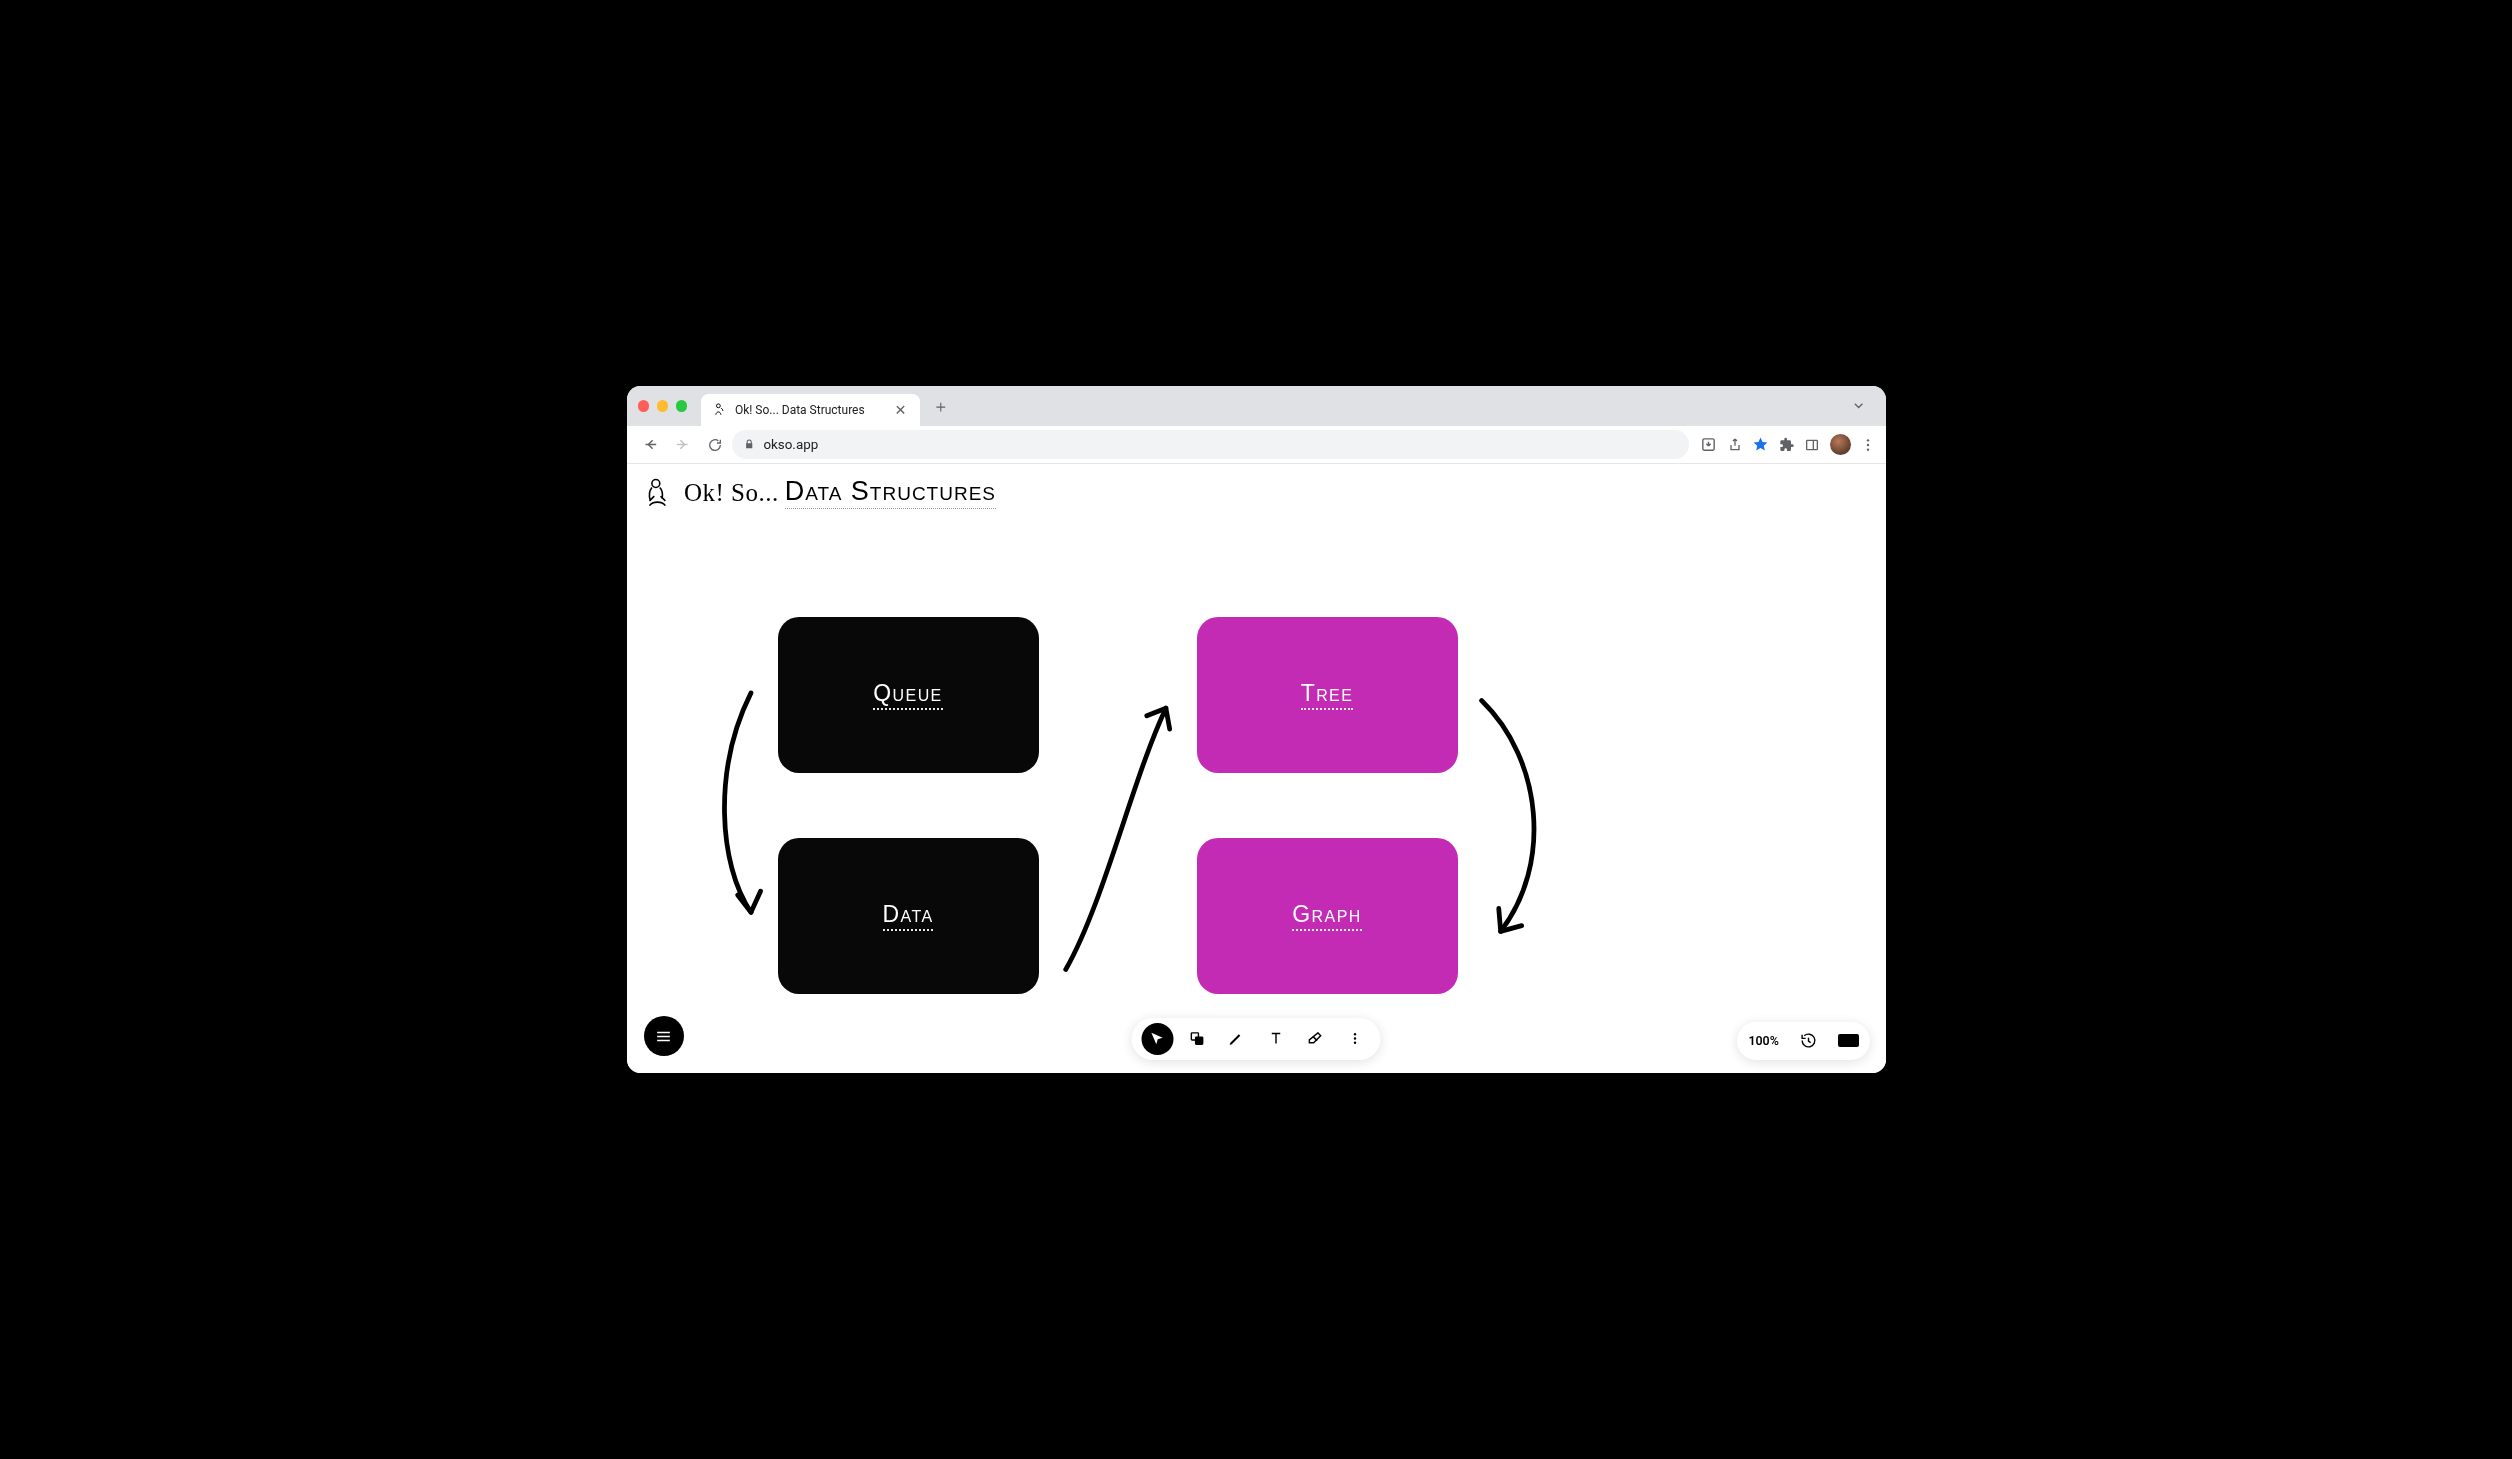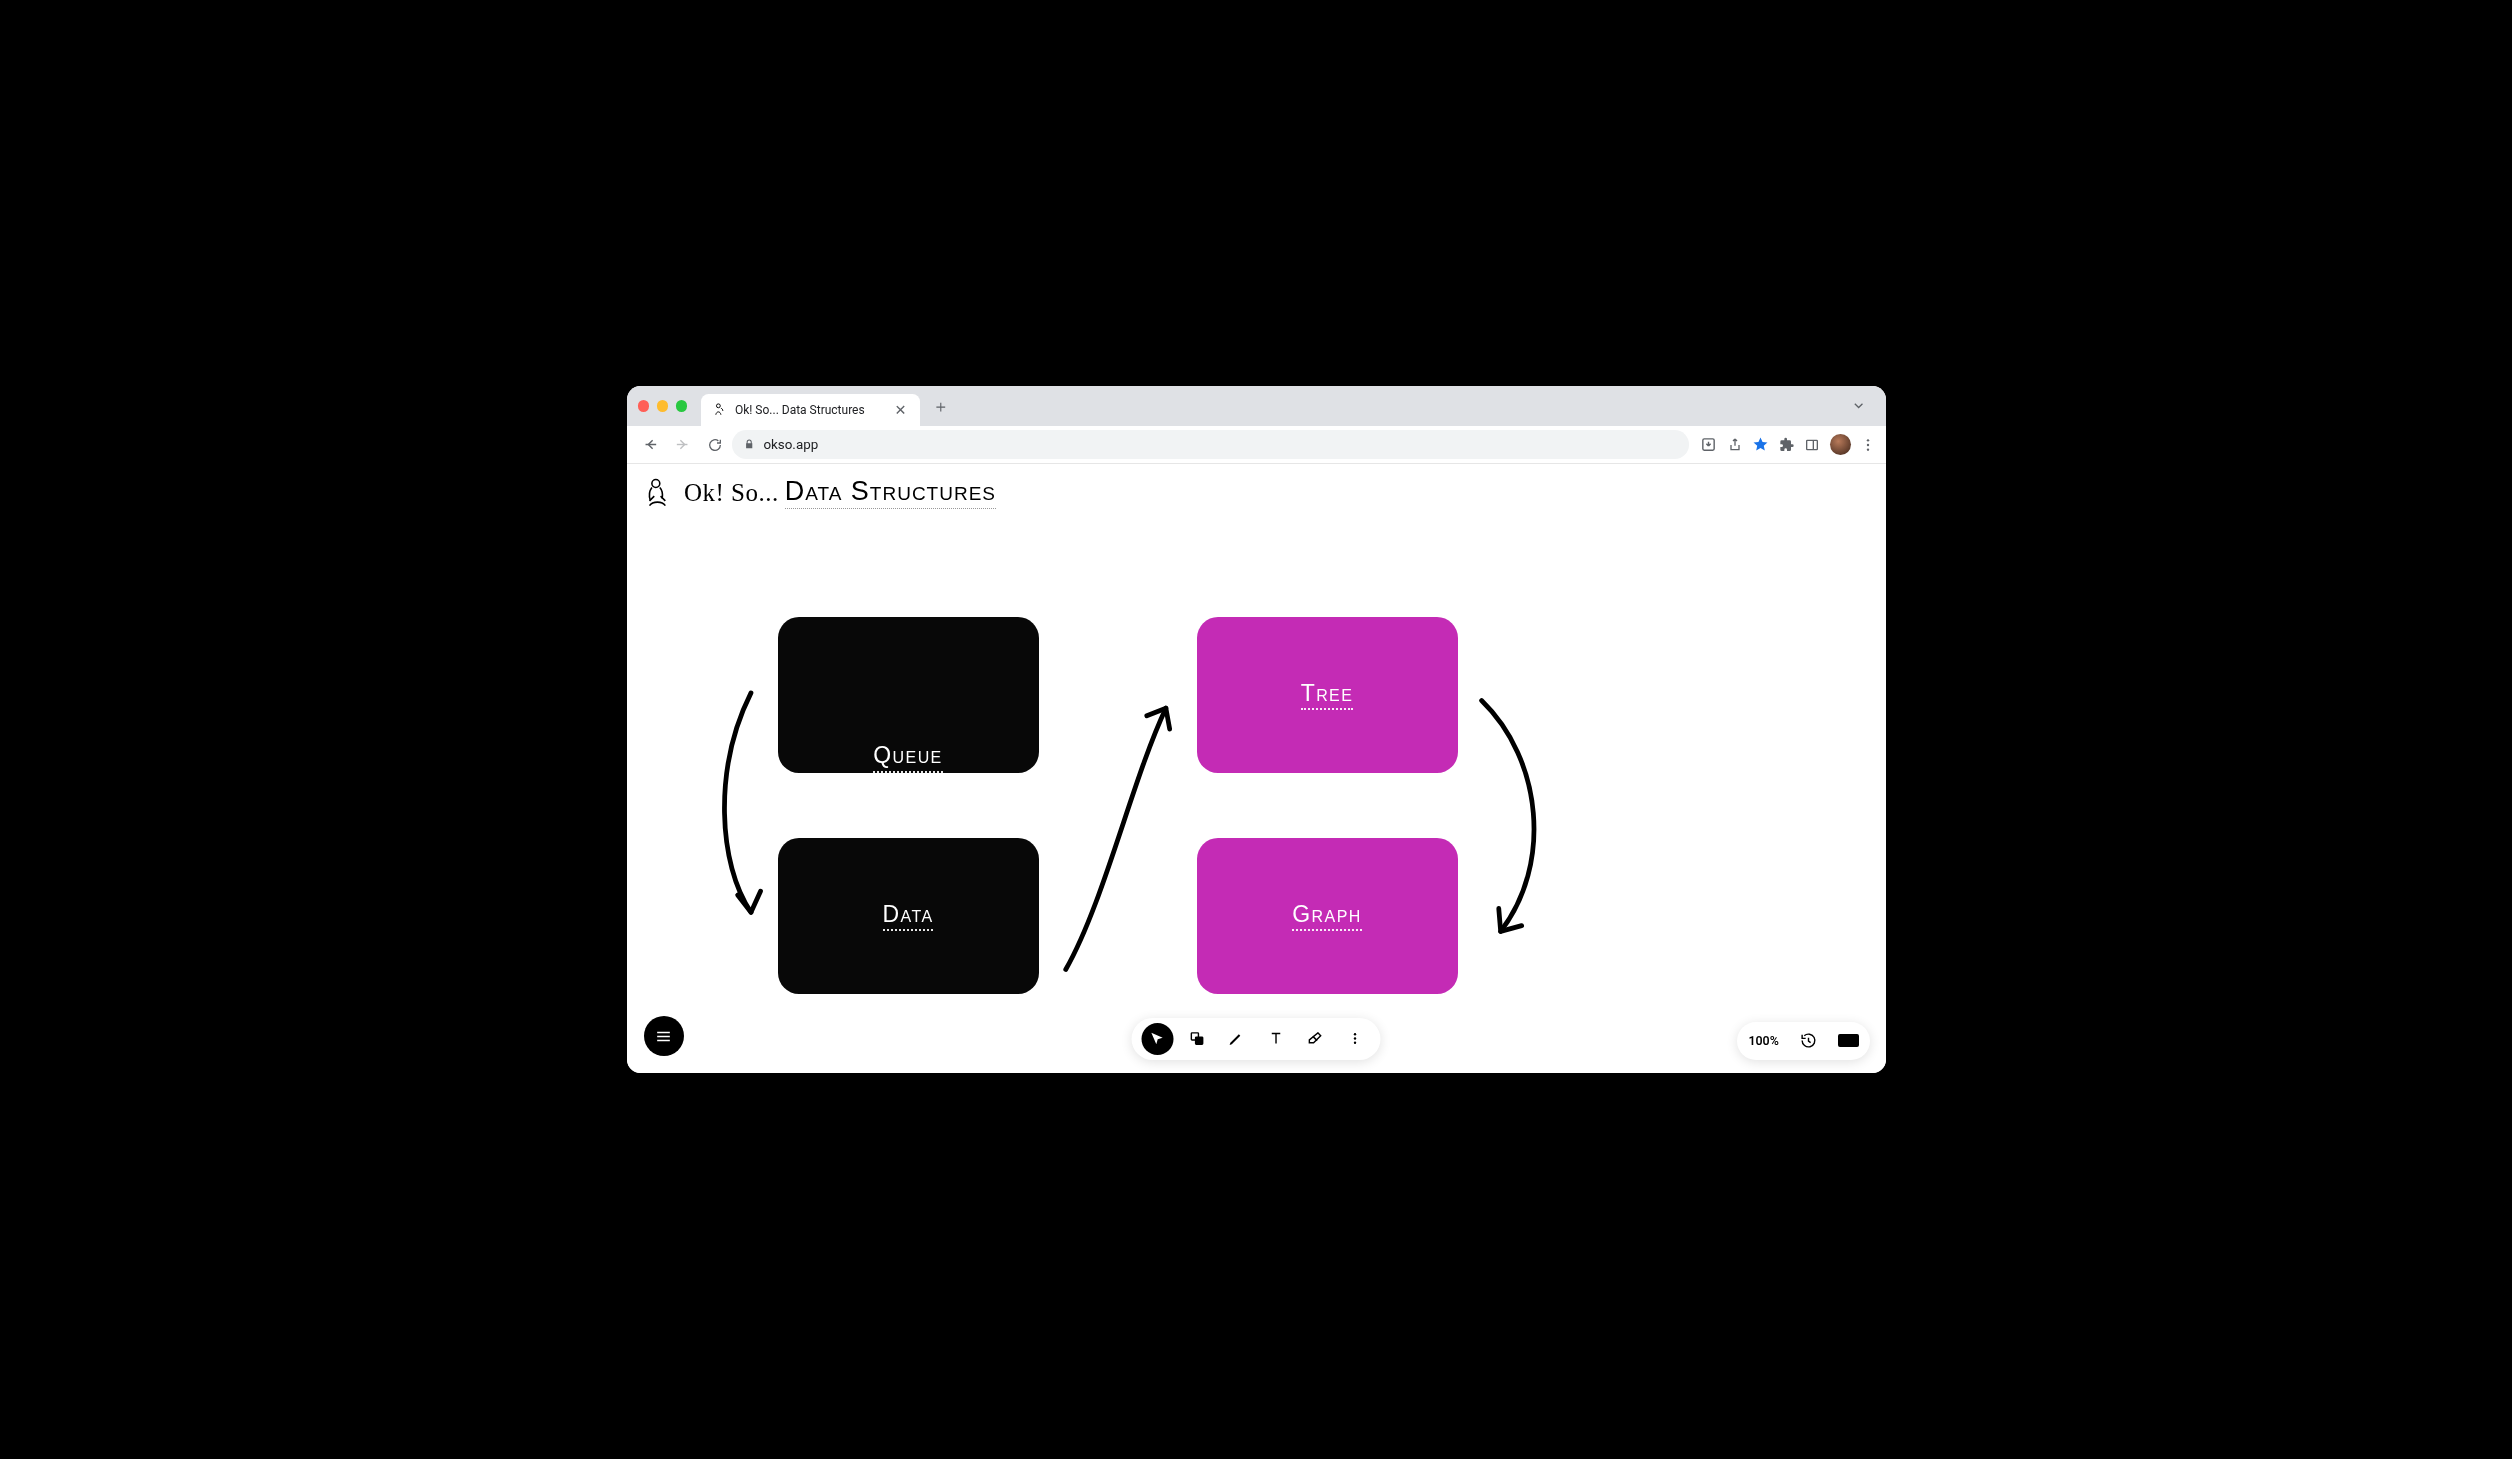--- a/index.html
+++ b/index.html
@@ -262,21 +262,21 @@
           <path d="M15 17c-3 4-4 10-2 16"></path>
           <path d="M25 17c3 3 4 8 3 14"></path>
           <path d="M12 40c4-6 16-6 20 0"></path>
           <path d="M18 28l-6 6m14-6l6 6"></path>
         </svg>
       </div>
       <div class="brand">Ok! So...</div>
       <div class="doc-title">Data Structures</div>
     </div>
 
-    <div class="node black" style="left:151px; top:153px;align-items:flex-end;">
+    <div class="node black" style="left:151px; top:153px;">
       <span class="node-label">Queue</span>
     </div>
     <div class="node black" style="left:151px; top:374px;">
       <span class="node-label">Data</span>
     </div>
     <div class="node magenta" style="left:570px; top:374px;">
       <span class="node-label">Graph</span>
     </div>
     <div class="node magenta" style="left:570px; top:153px;">
       <span class="node-label">Tree</span>

